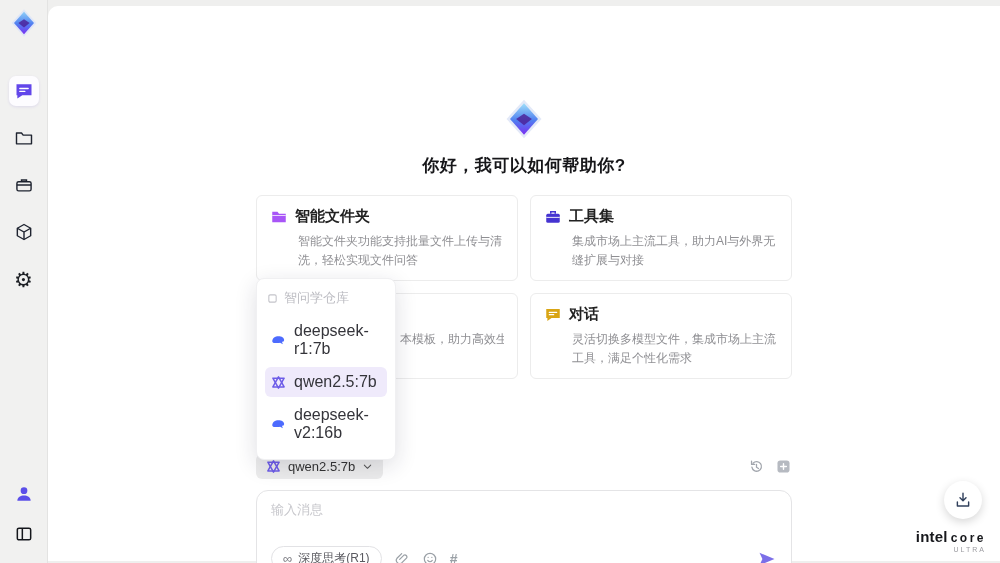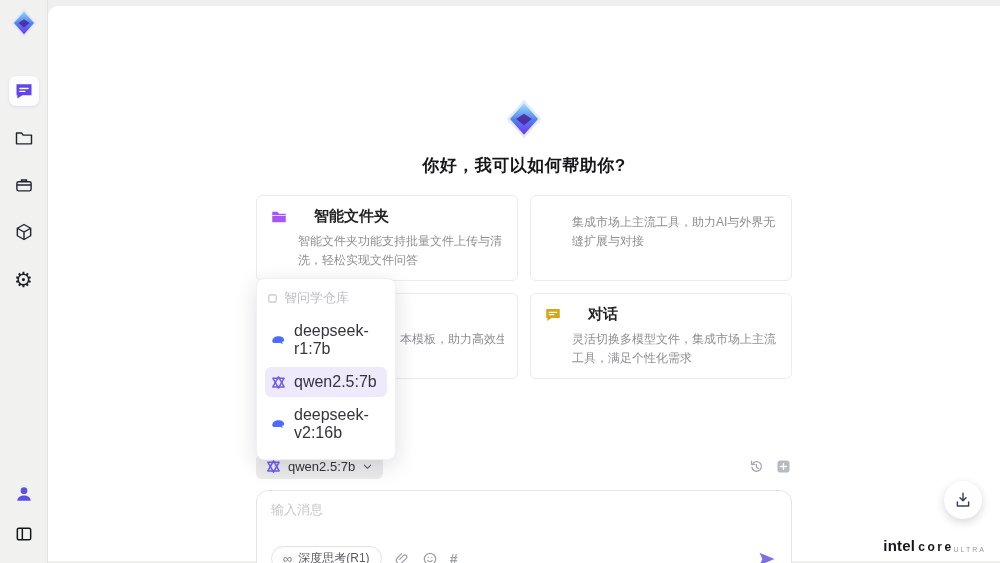--- a/index.html
+++ b/index.html
@@ -40,21 +40,21 @@
   .greeting { display:flex; align-items:center; gap:14px; padding-top:92px;flex-direction:column; }
   .logo-lg { width:42px; height:42px; }
   .greeting-text { font-size:17px; font-weight:bold; color:#17171a; letter-spacing:.5px; }
 
   
   .cards { margin-top:18px; display:grid; grid-template-columns:262px 262px; gap:12px; }
   .card {
     background:#fff; border:1px solid #ececec; border-radius:6px;
     padding:11px 13px; min-height:76px; cursor:pointer;
   }
-  .card-head { display:flex; align-items:center; gap:26px; }
+  .card-head { display:flex; align-items:center; gap:7px; }
   .card-head svg { width:18px; height:18px; flex:0 0 auto; }
   .card-title { font-size:15px; font-weight:bold; color:#222; }
   .card-desc {
     margin-top:6px; margin-left:28px; font-size:12px; color:#8f8f93; line-height:1.55;
   }
   .card-desc.clipped { white-space:nowrap; overflow:hidden; padding-left:102px; }
 
   
   .dropdown {
     position:absolute; left:0; top:272px; width:140px;
@@ -112,21 +112,21 @@
   
   .fab {
     position:absolute; right:18px; bottom:44px; width:38px; height:38px;
     border-radius:50%; background:#fff; border:none; cursor:pointer;
     box-shadow:0 3px 10px rgba(0,0,0,.16);
     display:flex; align-items:center; justify-content:center; z-index:9;
   }
   .fab svg { width:18px; height:18px; }
   .intel-badge {
     position:absolute; right:14px; bottom:10px; z-index:9;
-    display:flex; flex-direction:row; align-items:flex-end; line-height:1;
+    display:flex; flex-direction:column; align-items:flex-end; line-height:1;
   }
   .intel-row { display:flex; align-items:baseline; gap:3px; }
   .intel-word { font-size:15px; font-weight:600; color:#17181c; letter-spacing:.2px; }
   .core-word { font-size:12px; font-weight:600; color:#17181c; letter-spacing:2.5px; }
   .ultra-word { font-size:7px; color:#9b9ba0; letter-spacing:2px; margin-top:2px; }
 </style>
 </head>
 <body>
 
 <aside class="sidebar">
@@ -219,20 +219,28 @@
           <svg viewBox="0 0 24 24">
             <path d="M3 5h7l2 2.5h9V19H3z" fill="#a855f7"></path>
             <path d="M3 10h18" stroke="#fff" stroke-width="1"></path>
           </svg>
           <span class="card-title">智能文件夹</span>
         </div>
         <div class="card-desc">智能文件夹功能支持批量文件上传与清洗，轻松实现文件问答</div>
       </div>
 
       <div class="card">
+        <div class="card-head">
+          <svg viewBox="0 0 24 24">
+            <rect x="3" y="7.5" width="18" height="12" rx="2" fill="#4533d1"></rect>
+            <path d="M9 7.5V5h6v2.5" fill="none" stroke="#4533d1" stroke-width="2"></path>
+            <path d="M3 12.5h18" stroke="#fff" stroke-width="1.2"></path>
+          </svg>
+          <span class="card-title">工具集</span>
+        </div>
         <div class="card-desc">集成市场上主流工具，助力AI与外界无缝扩展与对接</div>
       </div>
 
       <div class="card">
         <div class="card-head">
           <svg viewBox="0 0 24 24">
             <circle cx="12" cy="12" r="9" fill="#dbe7fa" stroke="#3e6fc4" stroke-width="1.8"></circle>
             <ellipse cx="12" cy="12" rx="4" ry="9" fill="none" stroke="#3e6fc4" stroke-width="1.5"></ellipse>
             <path d="M3 12h18" stroke="#3e6fc4" stroke-width="1.5"></path>
           </svg>

